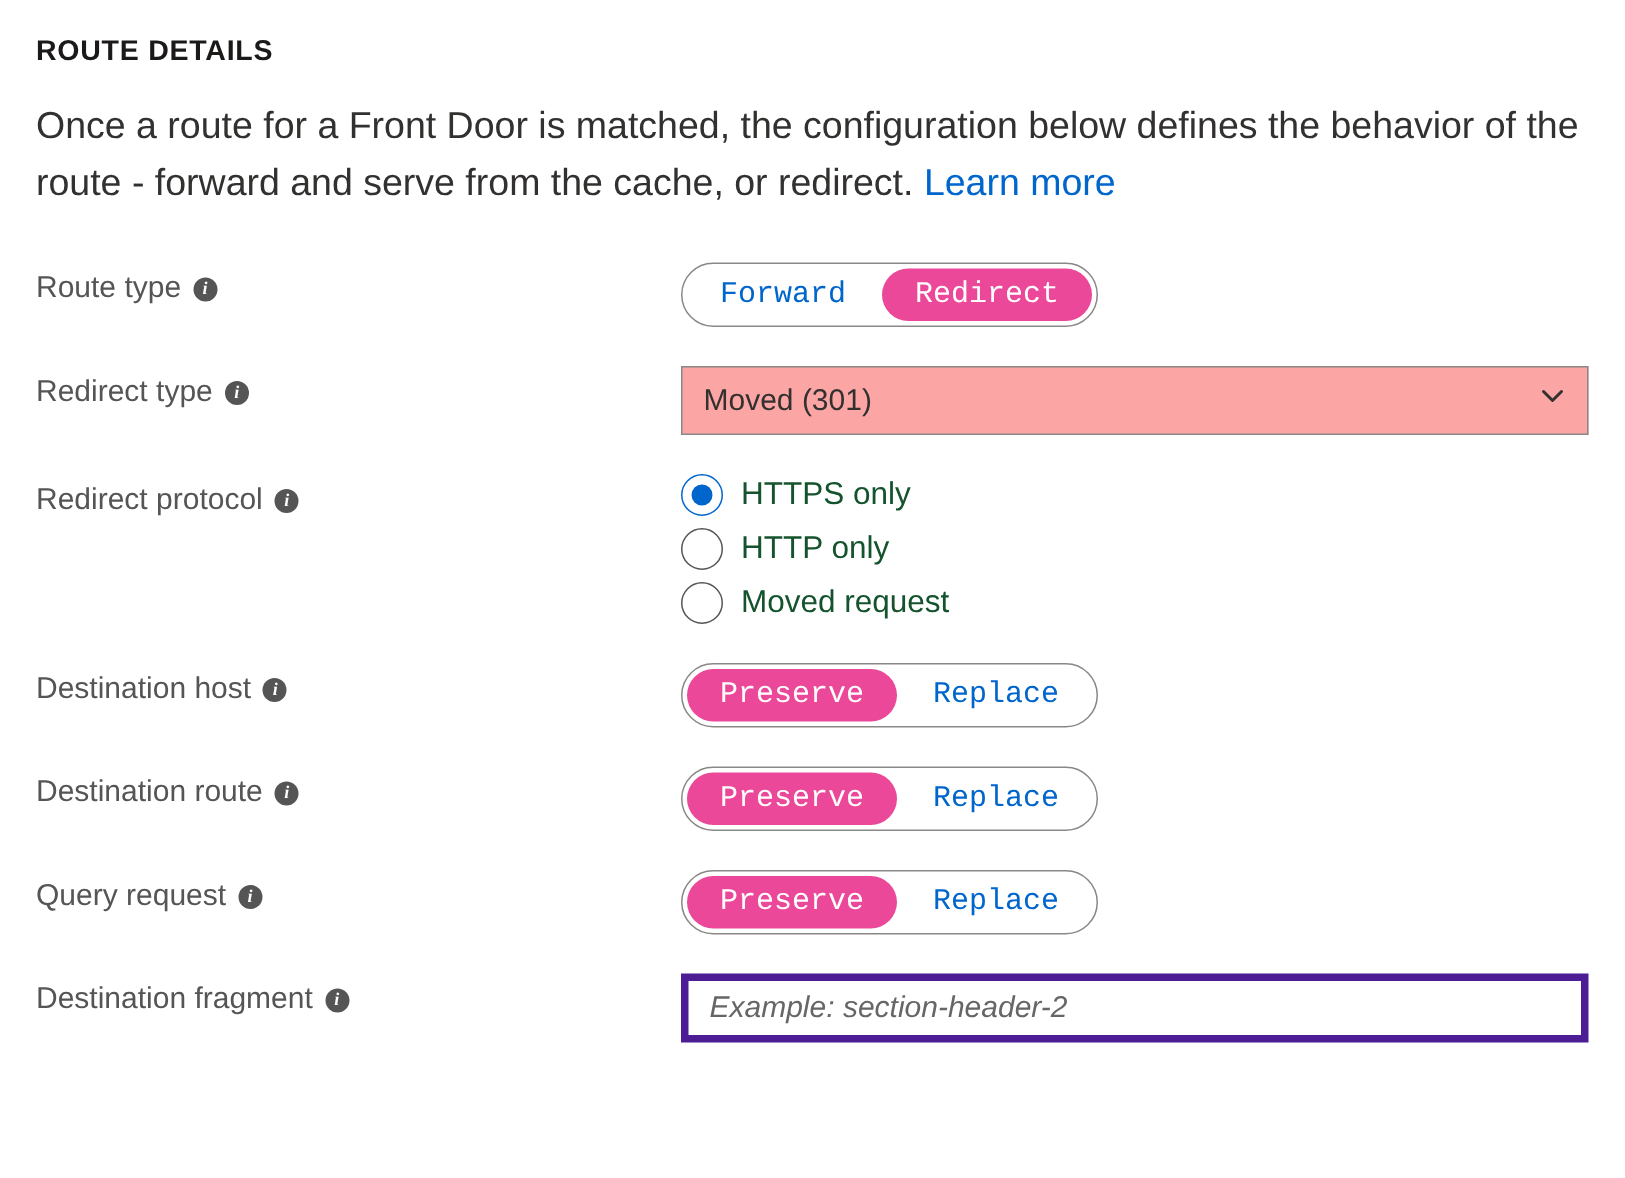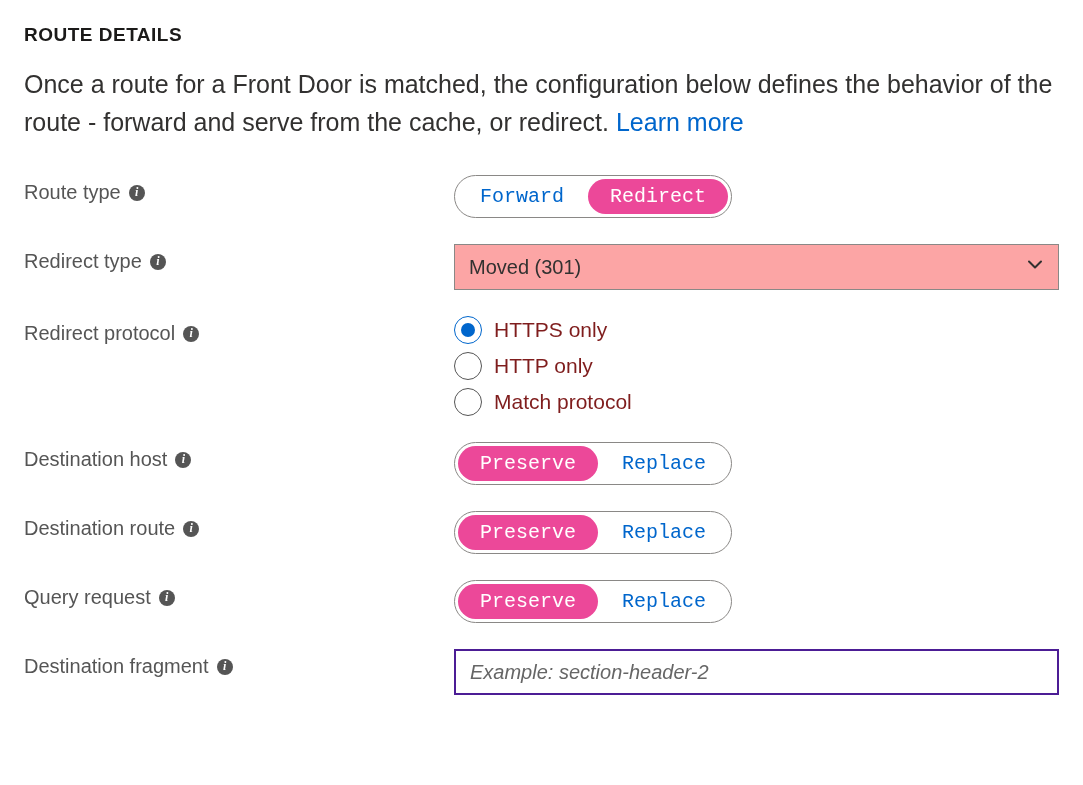--- a/index.html
+++ b/index.html
@@ -138,28 +138,28 @@
     width: 14px;
     height: 14px;
     background: #0066cc;
     border-radius: 50%;
     top: 50%;
     left: 50%;
     transform: translate(-50%, -50%);
   }
   .radio-label {
     font-size: 21px;
-    color: #7f1d1d;
+    color: #14532d;
   }
   
   .text-input {
     width: 100%;
     font-size: 20px;
     padding: 8px 14px;
-    border: 2px solid #4c1d95;
+    border: 5px solid #4c1d95;
     height: 46px;
     font-style: normal;
     color: #ec4899;
   }
   .text-input::placeholder {
     font-style: italic;
     color: #666;
   }
 </style>
 </head>
@@ -213,21 +213,21 @@
       <div class="radio-item selected">
         <span class="radio-circle"></span>
         <span class="radio-label">HTTPS only</span>
       </div>
       <div class="radio-item">
         <span class="radio-circle"></span>
         <span class="radio-label">HTTP only</span>
       </div>
       <div class="radio-item">
         <span class="radio-circle"></span>
-        <span class="radio-label">Match protocol</span>
+        <span class="radio-label">Moved request</span>
       </div>
     </div>
   </div>
 </div>
 
 <div class="form-row">
   <div class="label-col">
     <span>Destination host</span>
     <span class="info-icon">i</span>
   </div>

